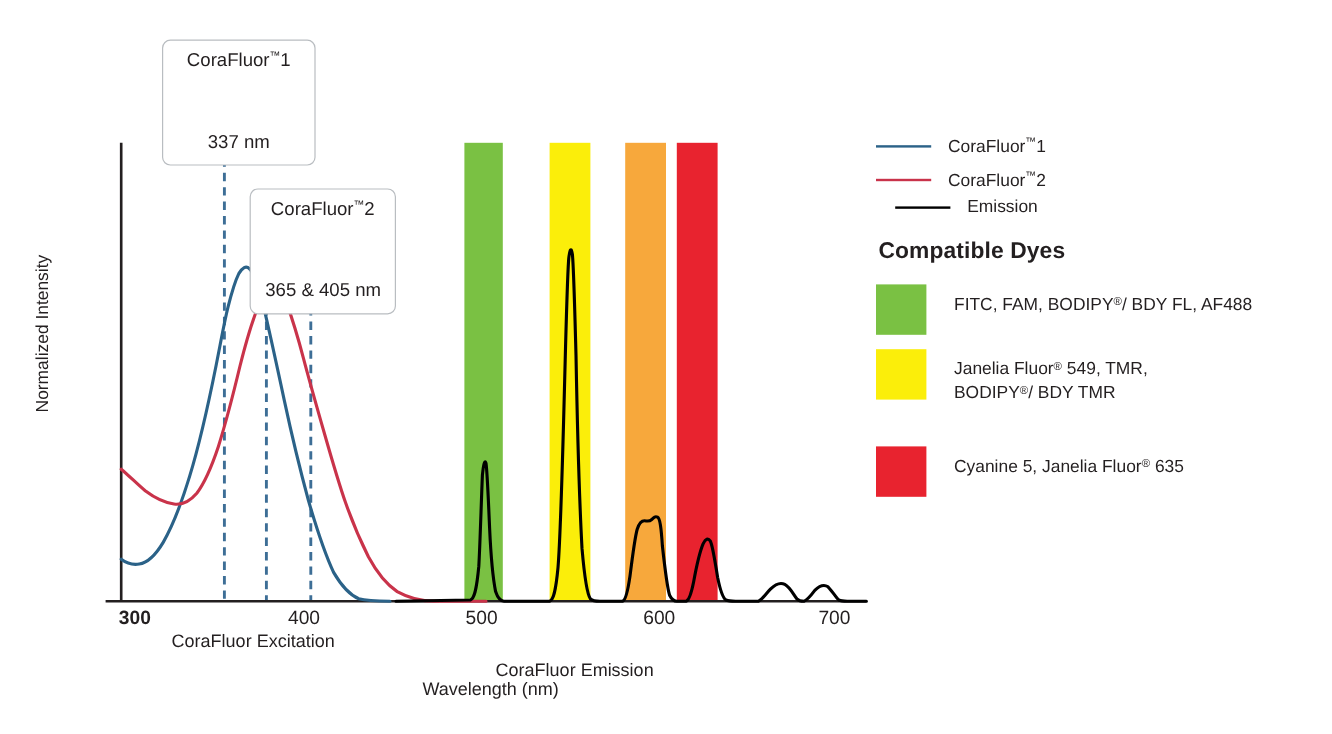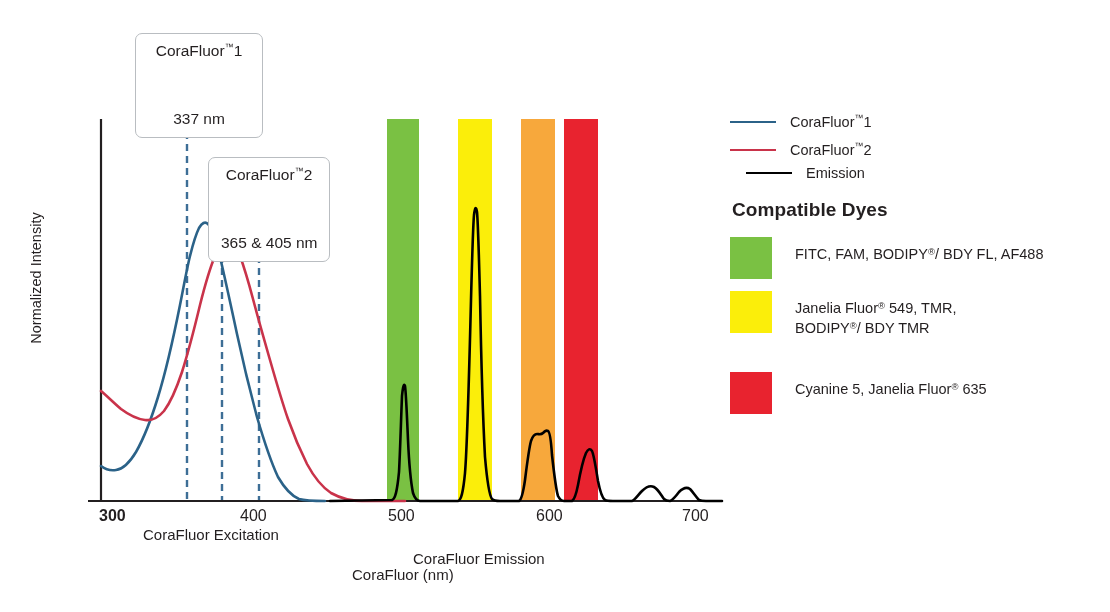--- a/index.html
+++ b/index.html
@@ -160,21 +160,21 @@
       <span><span>CoraFluor</span><span class="sup">™</span><span>1</span></span>
       <span class="ln2">337 nm</span>
     </div>
 
     <div class="callout" id="callout-cf2">
       <span><span>CoraFluor</span><span class="sup">™</span><span>2</span></span>
       <span class="ln2">365 &amp; 405 nm</span>
     </div>
 
     <div class="axis-title" id="ylabel">Normalized Intensity</div>
-    <div class="axis-title" id="xlabel">CoraFluor (nm)</div>
+    <div class="axis-title" id="xlabel">Wavelength (nm)</div>
     <div class="axis-title" id="sublabel-exc">CoraFluor Excitation</div>
     <div class="axis-title" id="sublabel-emi">CoraFluor Emission</div>
 
     <div class="tick-label" style="left:99px;top:507px;font-weight:bold;">300</div>
     <div class="tick-label" style="left:240px;top:507px;">400</div>
     <div class="tick-label" style="left:388px;top:507px;">500</div>
     <div class="tick-label" style="left:536px;top:507px;">600</div>
     <div class="tick-label" style="left:682px;top:507px;">700</div>
   </div>
 

